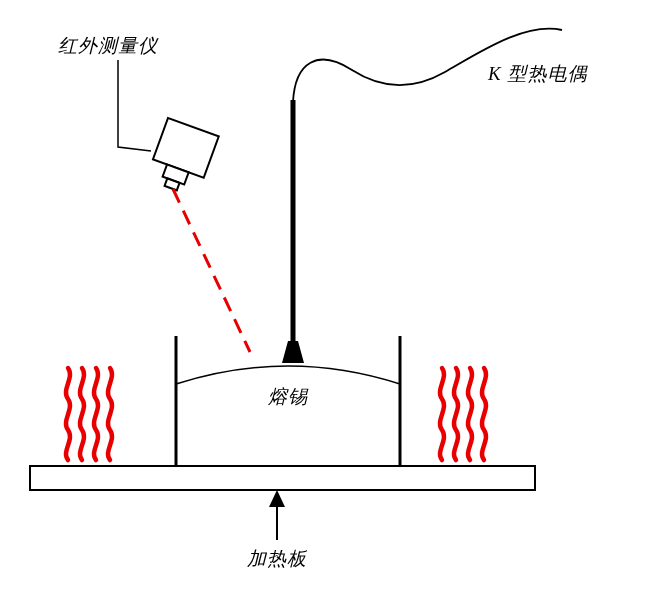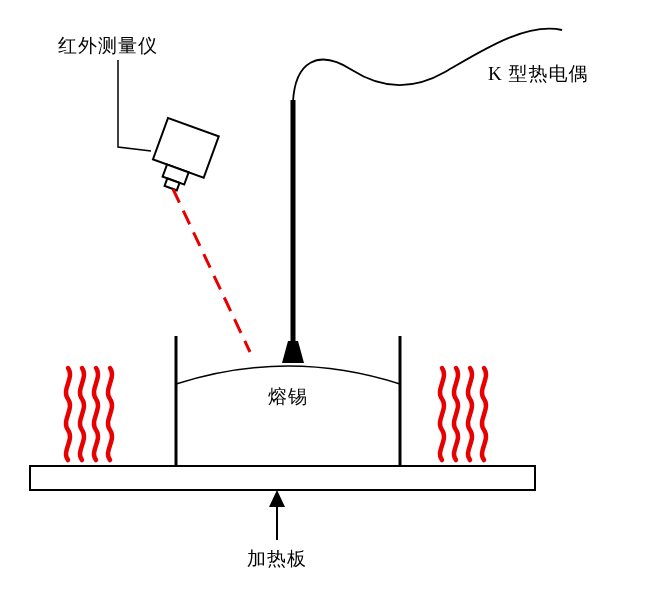--- a/index.html
+++ b/index.html
@@ -6,20 +6,21 @@
     margin: 0;
     padding: 0;
     background: #ffffff;
   }
   .canvas {
     position: relative;
     width: 624px;
     height: 591px;
     background: #ffffff;
     overflow: hidden;
+    font-style: italic;
   }
   svg {
     display: block;
   }
   text {
     font-family: "Liberation Serif", "DejaVu Serif", serif;
     fill: #000000;
     stroke: none;
   }
   .label {

